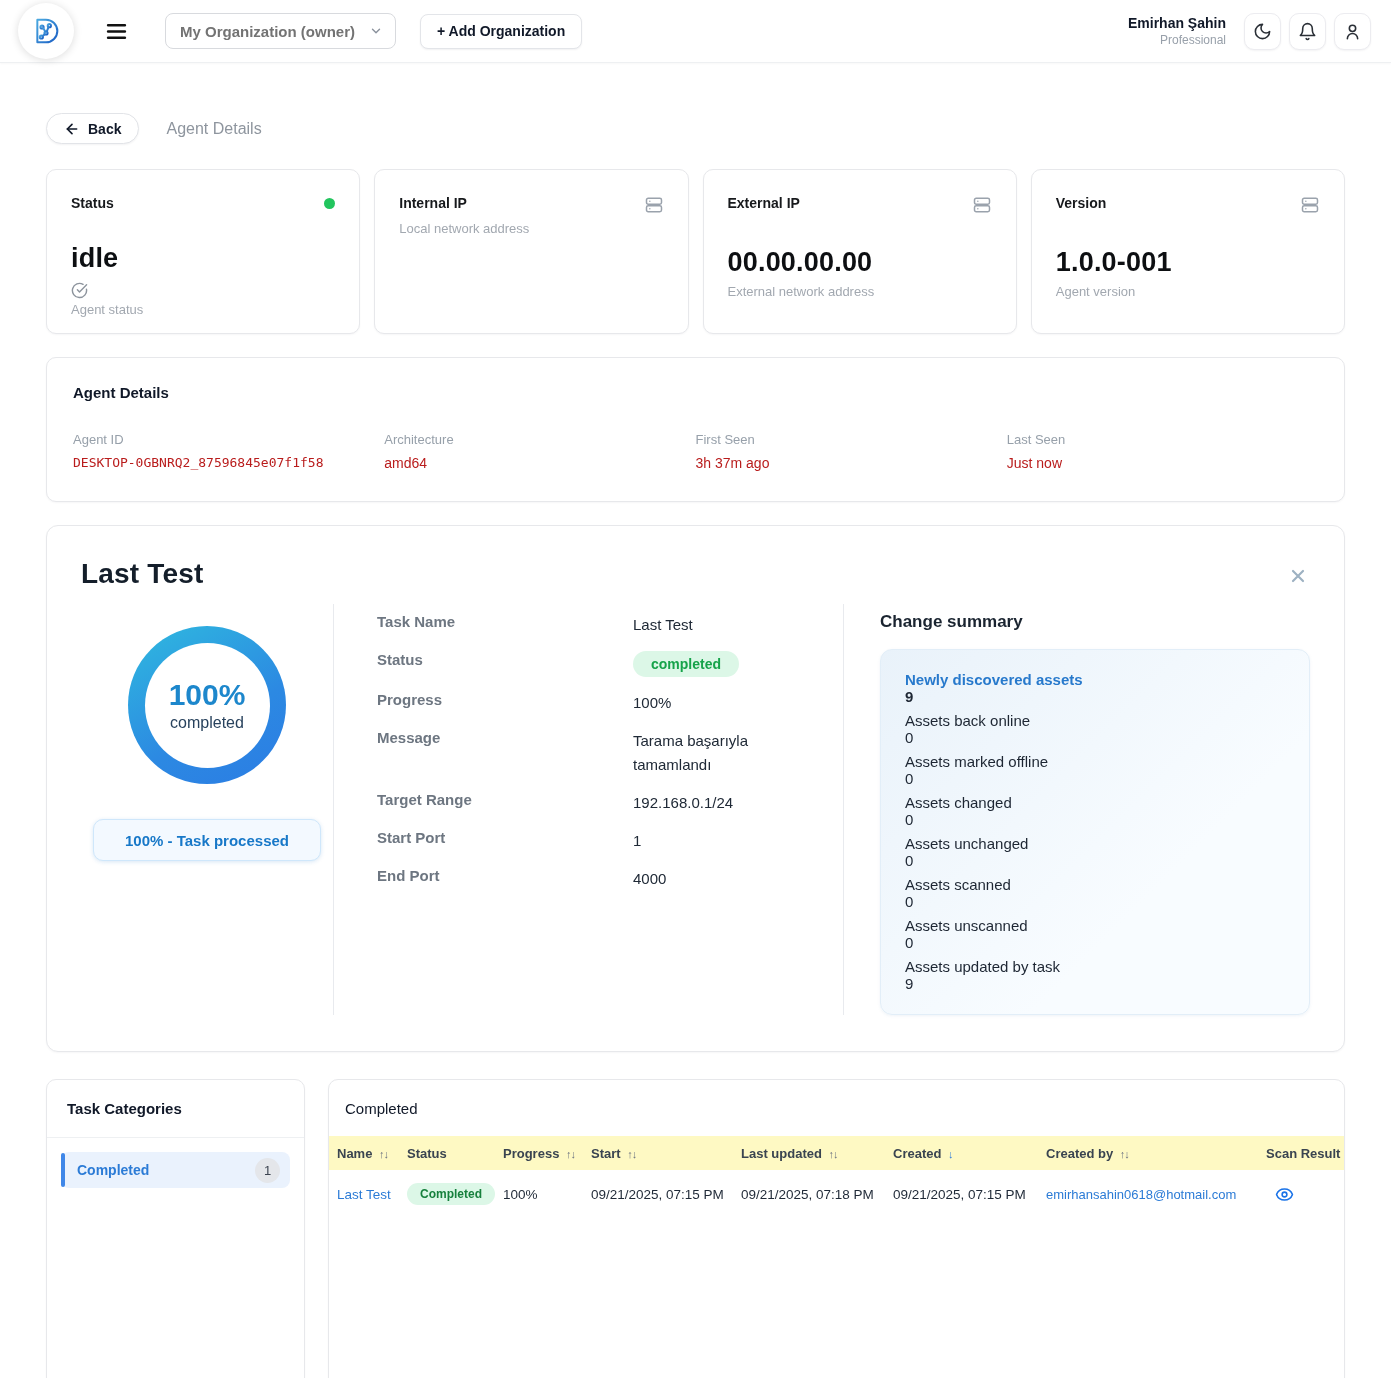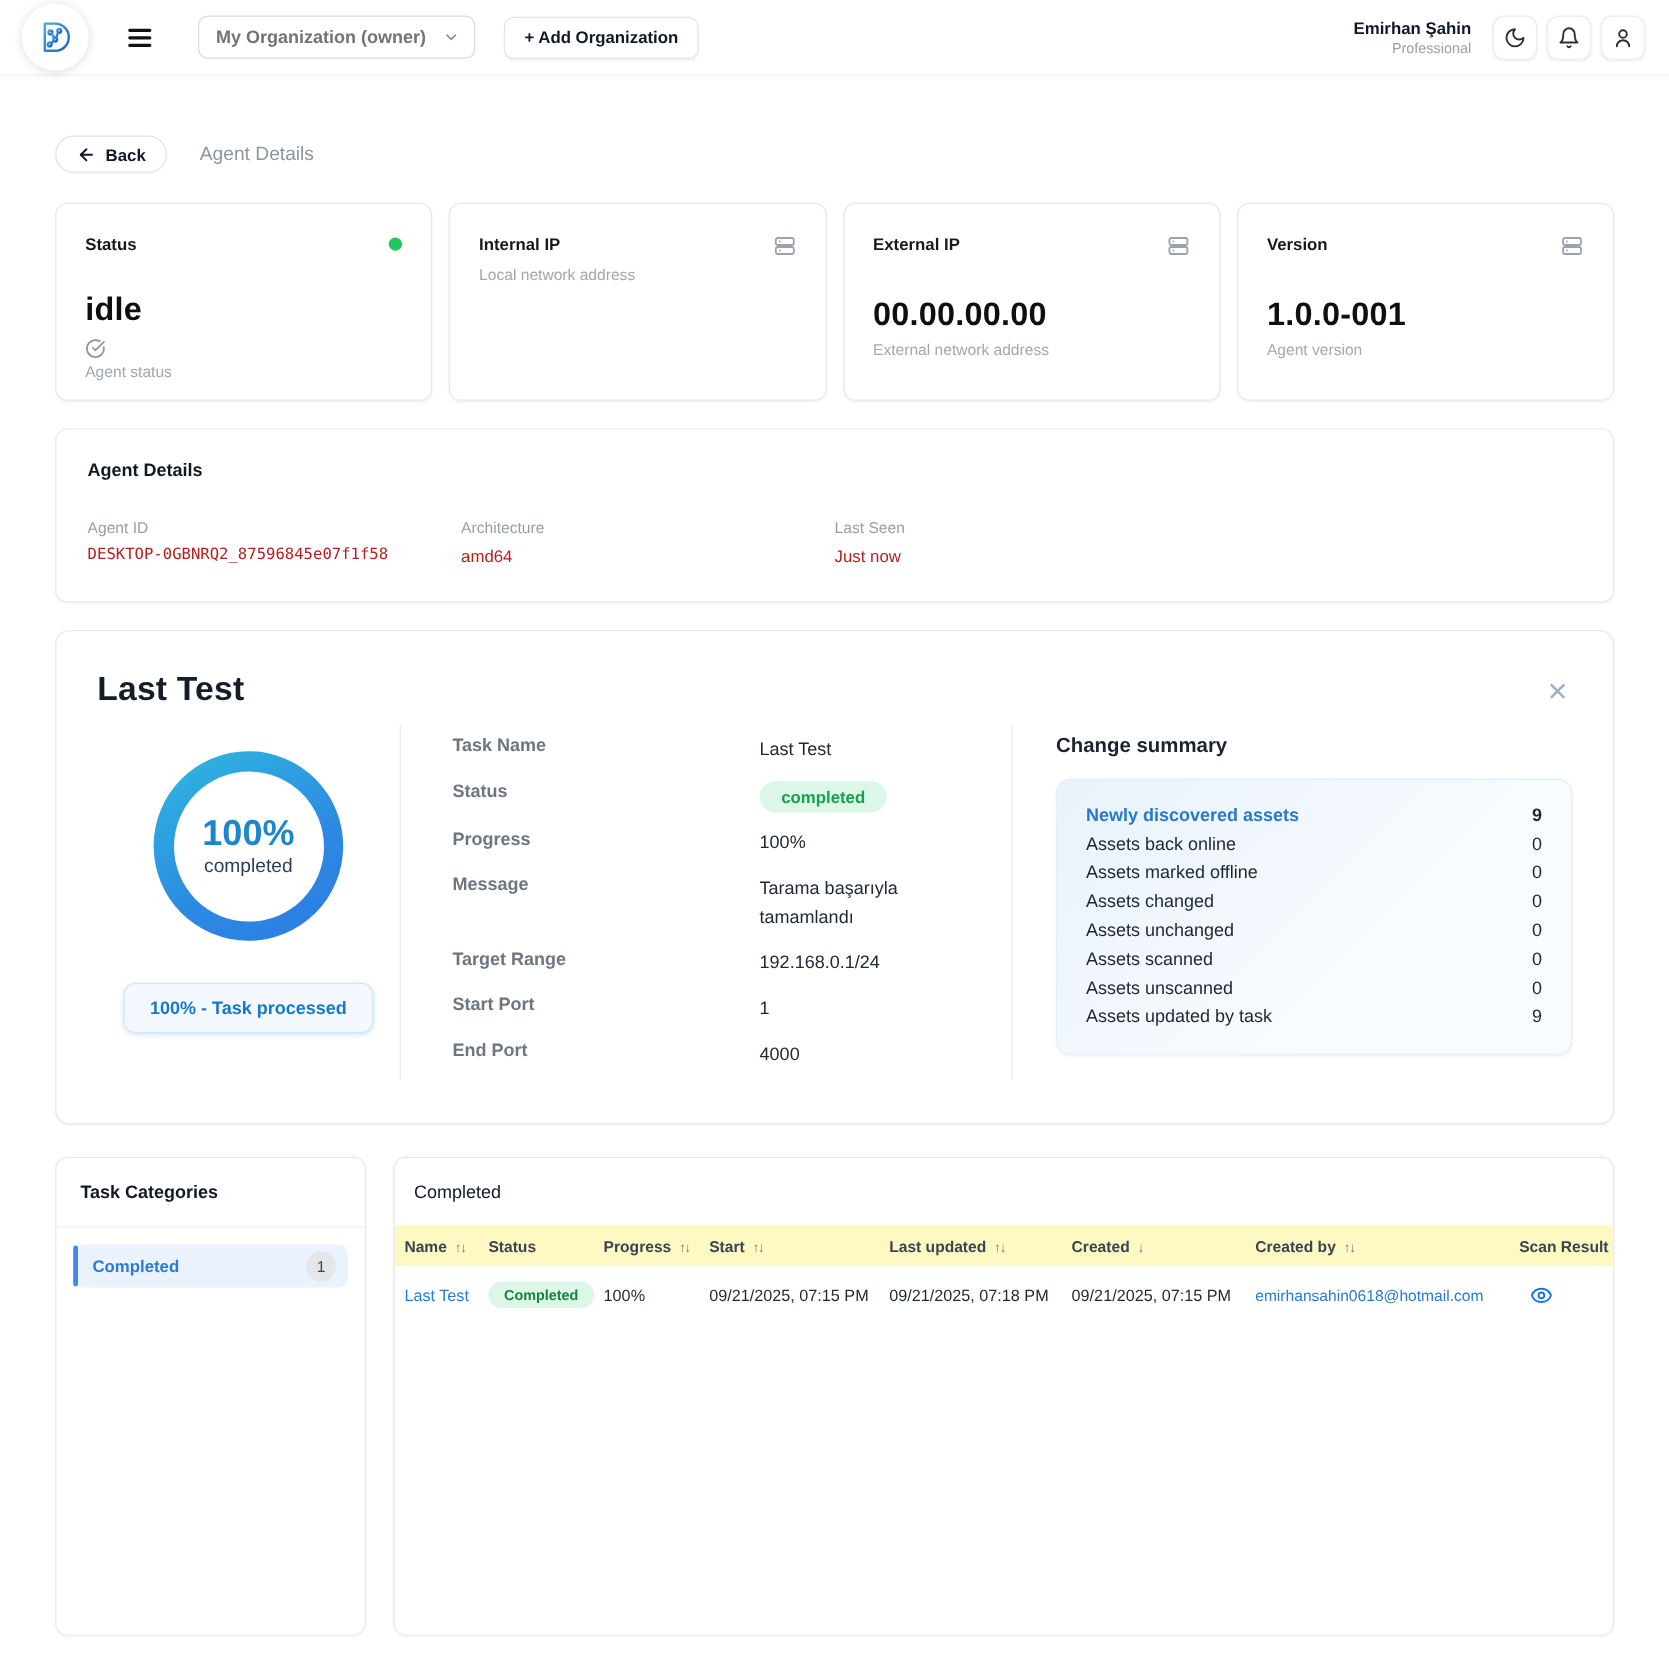--- a/index.html
+++ b/index.html
@@ -67,38 +67,38 @@
     color:#9db1c2; cursor:pointer; }
   .lt-body { display:flex; margin-top:14px; }
   .lt-left { width:252px; display:flex; flex-direction:column; align-items:center; flex:none; }
   .ring { margin-top:22px; width:158px; height:158px; border-radius:50%;
     background:linear-gradient(150deg,#2fbadf 0%,#2c89e2 60%,#2b7ce4 100%);
     display:flex; align-items:center; justify-content:center; }
   .ring-inner { width:125px; height:125px; border-radius:50%; background:#fff;
     display:flex; flex-direction:column; align-items:center; justify-content:center; }
   .ring-pct { font-size:30px; font-weight:800; color:#1d87cc; }
   .ring-caption { font-size:16px; color:#28425d; margin-top:2px; }
-  .task-processed-btn { margin-top:35px; width:208px; height:42px; border-radius:10px;
+  .task-processed-btn { margin-top:35px; width:228px; height:42px; border-radius:10px;
     background:#f3f9ff; border:1px solid #cfe7fb; color:#1778c8; font-size:15px;
     font-weight:700; box-shadow:0 1px 4px rgba(40,120,200,.18); cursor:pointer;
     font-family:inherit; }
   .lt-mid { flex:1 1 auto; border-left:1px solid #e8eaee; border-right:1px solid #e8eaee;
     padding:2px 20px 2px 43px; }
   .lt-row { display:grid; grid-template-columns:224px 1fr; padding:7px 0; font-size:15px;gap:32px; }
   .lt-row .lt-label { color:#6d7681; font-weight:600; }
   .lt-row .lt-value { color:#202a37; max-width:190px; line-height:1.6; }
   .badge-green { display:inline-block; background:#dcf7e7; color:#16a34a; font-size:14px;
     font-weight:700; border-radius:9999px; padding:5px 18px; }
   .lt-right { width:466px; flex:none; padding-left:36px; }
   .cs-title { font-size:17px; font-weight:700; color:#1a2430; margin-top:8px; }
   .cs-box { margin-top:17px; border-radius:12px; border:1px solid #e2eef8;
     background:linear-gradient(135deg,#e9f2fa 0%,#f8fcff 65%);
     box-shadow:0 1px 3px rgba(120,160,200,.12); padding:17px 24px 19px; }
   .cs-row { display:flex; justify-content:space-between; font-size:15px; color:#1d2633;
-    padding:3.5px 0; }
+    padding:3.5px 0;flex-direction:column; }
   .cs-row.highlight .cs-label { color:#2779cc; font-weight:700; }
   .cs-row.highlight .cs-value { font-weight:700; }
 
   
   .bottom-row { margin-top:27px; display:flex; gap:23px; margin-bottom:48px; }
   .cat-card { width:259px; flex:none; height:399px; }
   .cat-head { padding:20px; font-size:15px; font-weight:700; color:#101828;
     border-bottom:1px solid #eef0f2; }
   .cat-item { margin:14px; height:36px; background:#eaf2fd; border-radius:8px;
     display:flex; align-items:center; padding:0 10px 0 16px; position:relative; cursor:pointer; }
@@ -265,20 +265,24 @@
     <div class="details-grid">
       <div>
         <div class="field-label">Agent ID</div>
         <div class="field-value mono">DESKTOP-0GBNRQ2_87596845e07f1f58</div>
       </div>
       <div>
         <div class="field-label">Architecture</div>
         <div class="field-value">amd64</div>
       </div>
       <div>
+        <div class="field-label">First Seen</div>
+        <div class="field-value">3h 37m ago</div>
+      </div>
+      <div>
         <div class="field-label">Last Seen</div>
         <div class="field-value">Just now</div>
       </div>
     </div>
   </section>
 
   <section class="card lasttest-card">
     <h1 class="lt-title">Last Test</h1>
     <button class="lt-close">
       <svg width="20" height="20" viewBox="0 0 24 24" fill="none" stroke="currentColor" stroke-width="2.6" stroke-linecap="round">

